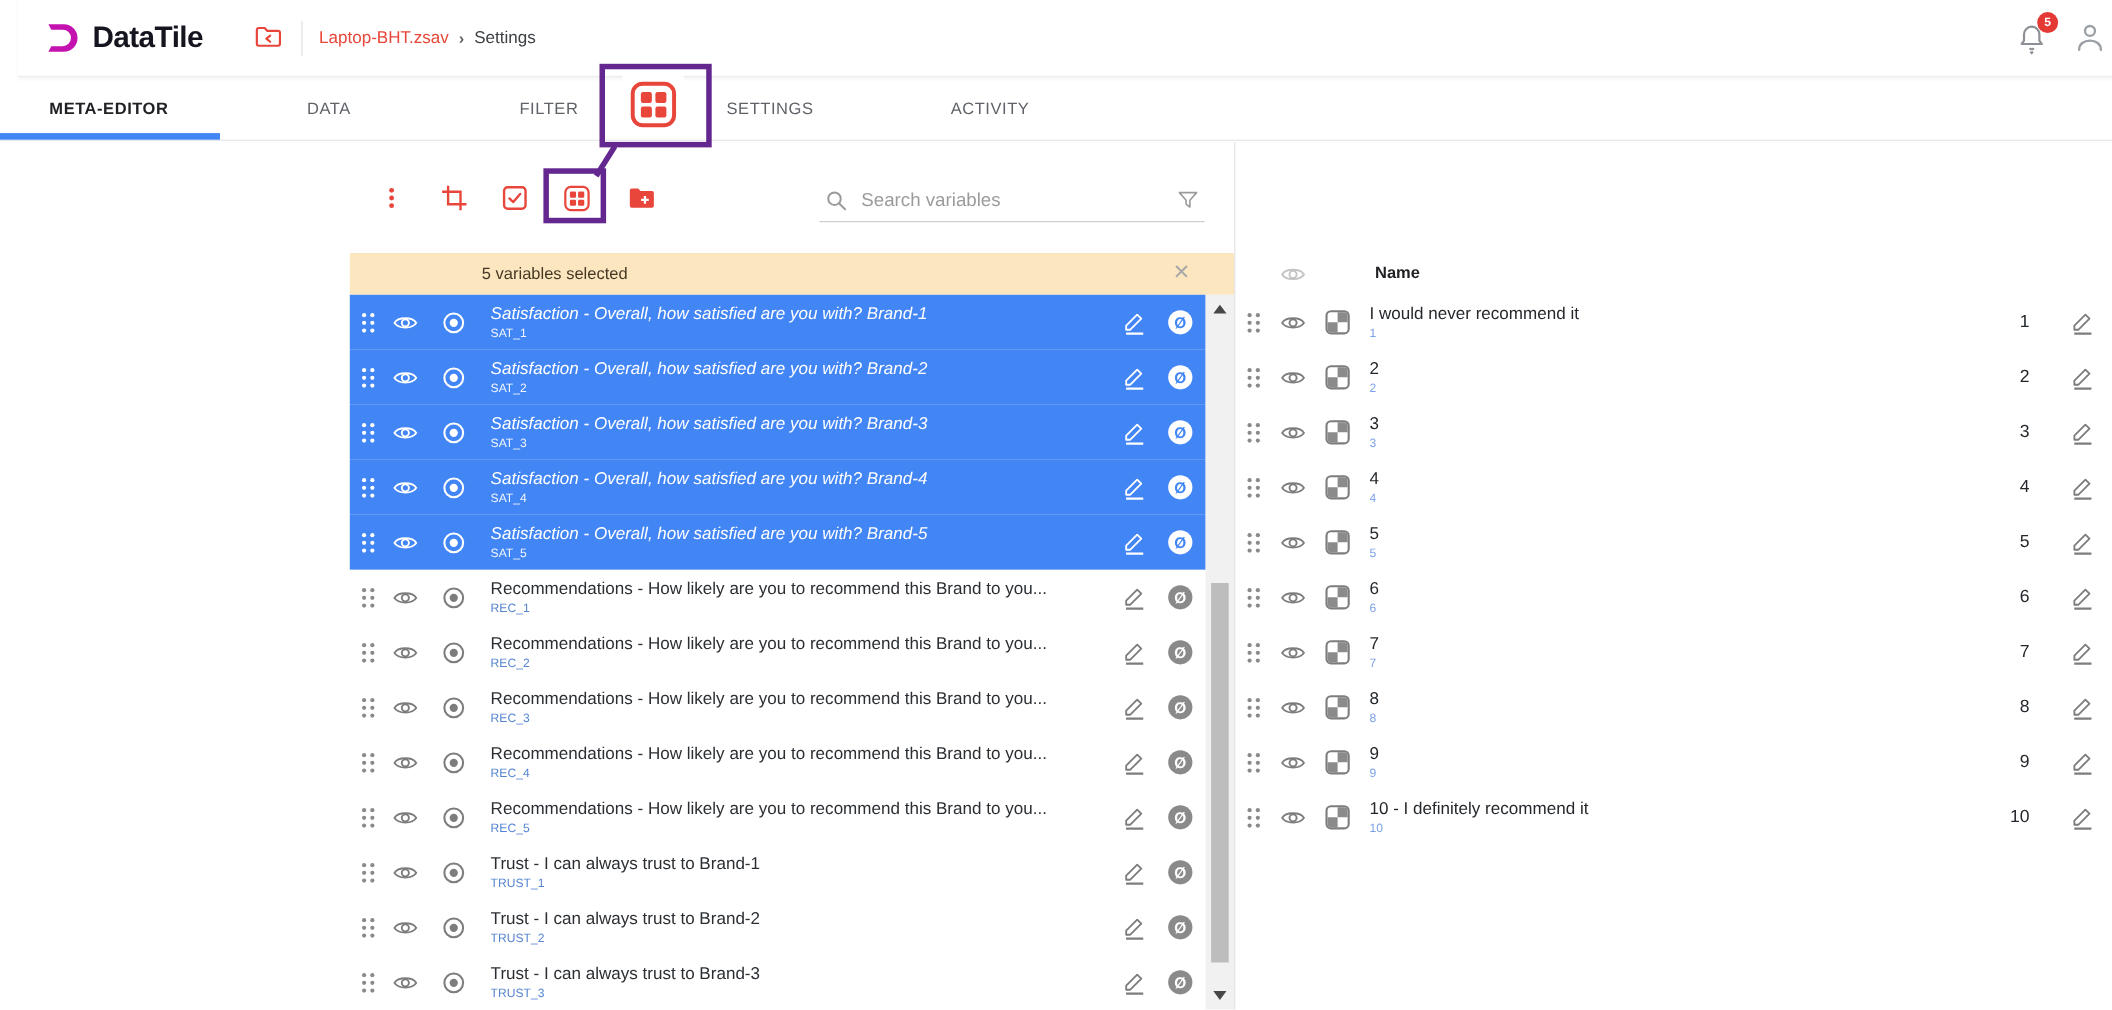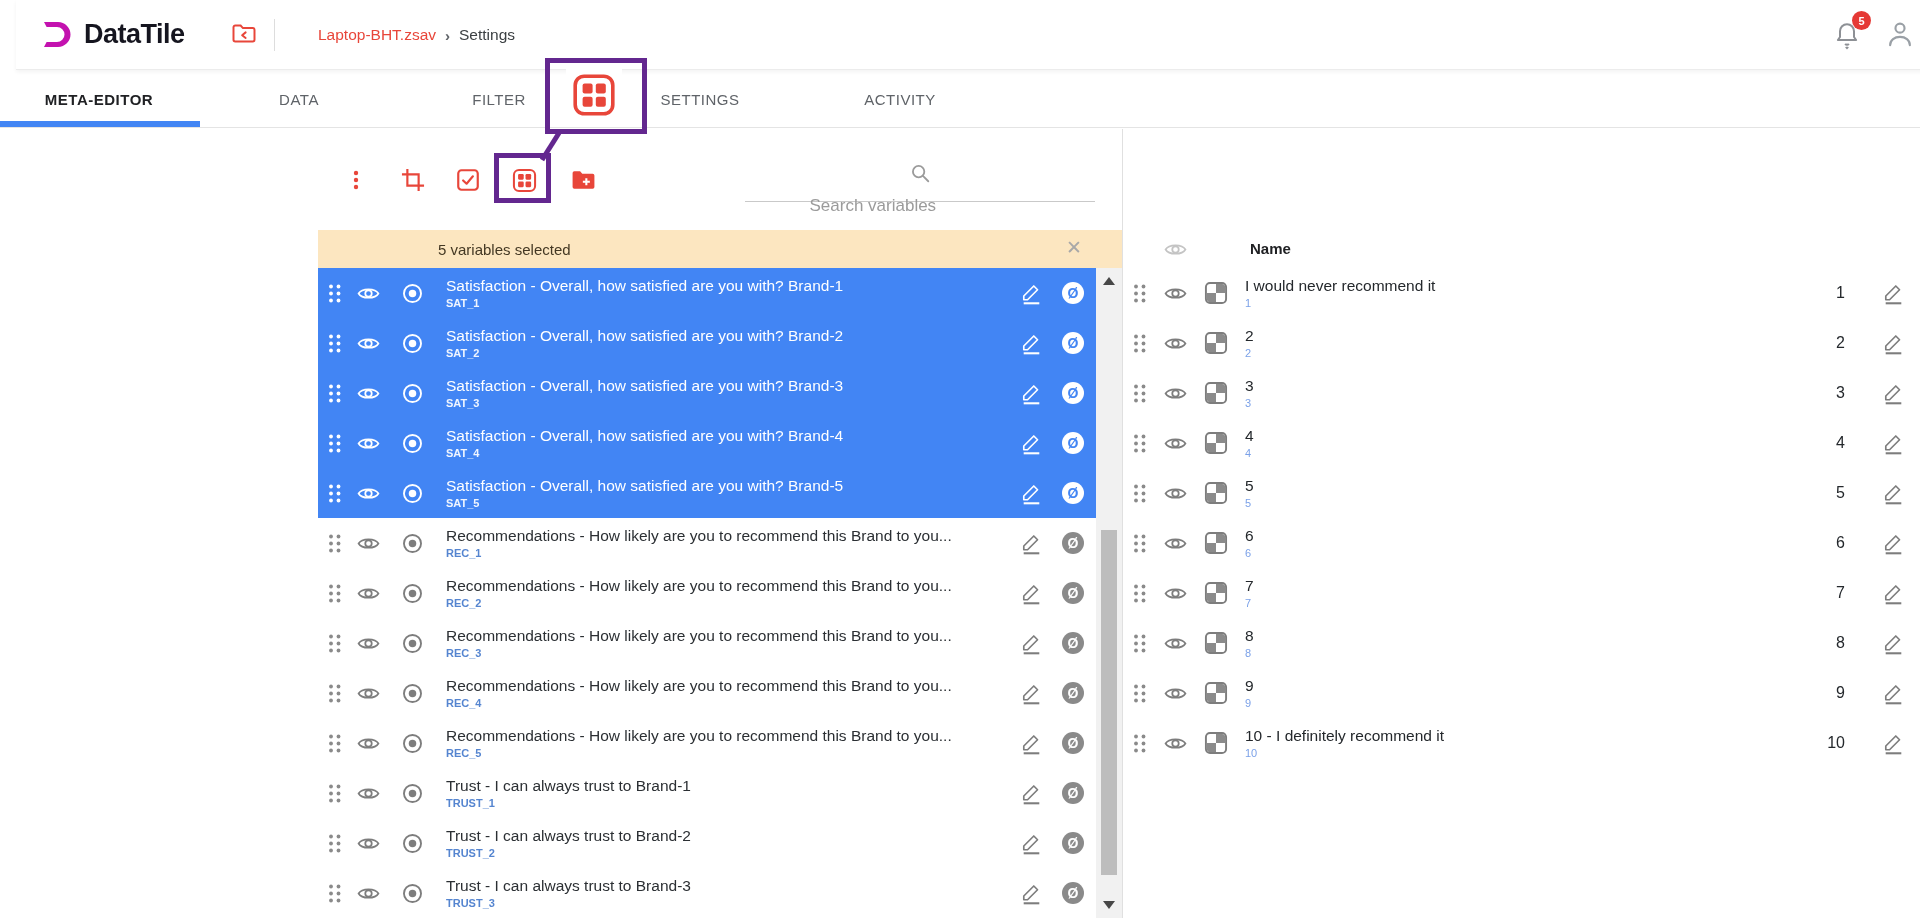--- a/index.html
+++ b/index.html
@@ -8,21 +8,21 @@
   #app { position:relative; width:1920px; height:918px; overflow:hidden; background:#fff; }
 
   
   .app-header { position:absolute; left:16px; top:0; width:1920px; height:70px; background:#fff;
     border-bottom:1px solid #ececec; box-shadow:0 2px 4px rgba(0,0,0,.05); z-index:5; }
   .logo { position:absolute; left:22px; top:15px; display:flex; align-items:center; gap:8px; }
   .logo-text { font-size:27px; font-weight:bold; color:#15151f; letter-spacing:-0.5px; }
   .crumb-folder { position:absolute; left:214px; top:20px; color:var(--accent-red); }
   .crumb-divider { position:absolute; left:258px; top:19px; width:1px; height:32px; background:#ddd; }
   .breadcrumb { position:absolute; left:274px; top:0; height:70px; display:flex; align-items:center; gap:9px; font-size:15.5px; }
-  .crumb-file { color:var(--accent-red);margin-left:28px; }
+  .crumb-file { color:var(--accent-red); }
   .crumb-sep { color:#5f6368; font-weight:bold; font-size:15px; }
   .crumb-page { color:#3c4043; }
   .bell-wrap { position:absolute; left:1816px; top:18px; width:34px; height:34px; color:#8d9095; }
   .bell-badge { position:absolute; right:-5px; top:-7px; min-width:19px; height:19px; border-radius:50%;
     background:#e53935; color:#fff; font-size:11px; font-weight:bold; display:flex; align-items:center; justify-content:center; }
   .user-wrap { position:absolute; left:1868px; top:18px; width:34px; height:34px; color:#9aa0a6; }
 
   
   .tab-bar { position:absolute; left:0; top:70px; width:1920px; height:58px; background:#fff; border-bottom:1px solid #e4e4e4; z-index:4; }
   .tab { position:absolute; top:50%; transform:translate(-50%,-50%); font-size:15px; letter-spacing:.5px;
@@ -42,47 +42,47 @@
   .delete-btn { position:absolute; right:18px; top:28px; display:flex; align-items:center; gap:9px; cursor:pointer; }
   .delete-label { font-size:15px; font-weight:bold; color:#1f1f1f; letter-spacing:.3px; }
   .tree-item { position:absolute; left:0; top:61px; width:100%; height:33px; background:var(--selection-blue);
     display:flex; align-items:center; gap:11px; padding-left:33px; cursor:pointer; }
   .tree-item .label { color:#fff; font-size:15px; }
 
   
   .toolbar-btn { position:absolute; top:160px; width:40px; height:40px; display:flex; align-items:center; justify-content:center;
     color:var(--accent-red); cursor:pointer; }
   .search-box { position:absolute; left:745px; top:162px; width:350px; height:40px; border-bottom:1px solid #c9c9c9;
-    display:flex; align-items:center; gap:12px; padding:0 4px;flex-direction:column; }
+    display:flex; align-items:center; gap:12px; padding:0 4px; }
   .search-box input { border:none; outline:none; flex:1; font-size:17px; color:#333; font-family:"Liberation Sans", sans-serif; background:transparent; }
   .search-box input::placeholder { color:#9b9b9b; }
   .search-icon, .funnel-icon { color:#9b9b9b; display:flex; }
 
   
   .sel-banner { position:absolute; left:318px; top:230px; width:804px; height:38px; background:var(--banner-bg);
     display:flex; align-items:center;padding-left:16px; }
   .sel-banner .msg { margin-left:104px; font-size:15px; color:#443823; }
   .sel-banner .close { position:absolute; right:40px; top:6px; font-size:19px; color:#a8a8a8; cursor:pointer; }
 
   
   .var-list { position:absolute; left:318px; top:268px; width:778px; }
   .var-row { height:50px; display:flex; align-items:center; background:#fff; }
   .var-row .icon { display:flex; align-items:center; justify-content:center; color:#7d7d7d; }
   .var-row .drag { margin-left:8px; width:16px; cursor:grab; color:#8a8a8a; }
   .var-row .eye { margin-left:14px; cursor:pointer; }
   .var-row .radio { margin-left:19px; }
   .var-row .texts { margin-left:21px; flex:1; overflow:hidden; display:flex; flex-direction:column; }
   .var-row .title { font-size:15.5px; color:#2b2f33; white-space:nowrap; overflow:hidden; }
-  .var-row .code { font-size:11px; color:var(--sub-blue); margin-top:2px;font-weight:bold; }
+  .var-row .code { font-size:11px; color:var(--sub-blue); margin-top:2px; }
   .var-row .edit { margin-left:auto; cursor:pointer; }
   .var-row .zero { margin:0 12px 0 18px; width:22px; height:22px; border-radius:50%; background:#8a8a8a; color:#fff;
     font-size:14px; font-weight:bold; display:flex; align-items:center; justify-content:center; cursor:pointer; }
   .var-row.selected { background:var(--selection-blue); }
   .var-row.selected .icon { color:#fff; }
-  .var-row.selected .title { color:#fff; }
+  .var-row.selected .title { color:#fff;font-style:italic; }
   .var-row.selected .code { color:rgba(255,255,255,.92); }
   .var-row.selected .zero { background:#fff; color:var(--selection-blue); }
 
   
   .scrollbar { position:absolute; left:1096px; top:268px; width:26px; height:650px; background:#f1f1f1; }
   .sb-arrow { position:absolute; left:7px; width:0; height:0; border-left:6px solid transparent; border-right:6px solid transparent; cursor:pointer; }
   .sb-up { top:9px; border-bottom:8px solid #474747; }
   .sb-down { bottom:9px; border-top:8px solid #474747; }
   .sb-thumb { position:absolute; left:5px; top:262px; width:16px; height:345px; background:#bdbdbd; cursor:grab; }
 

